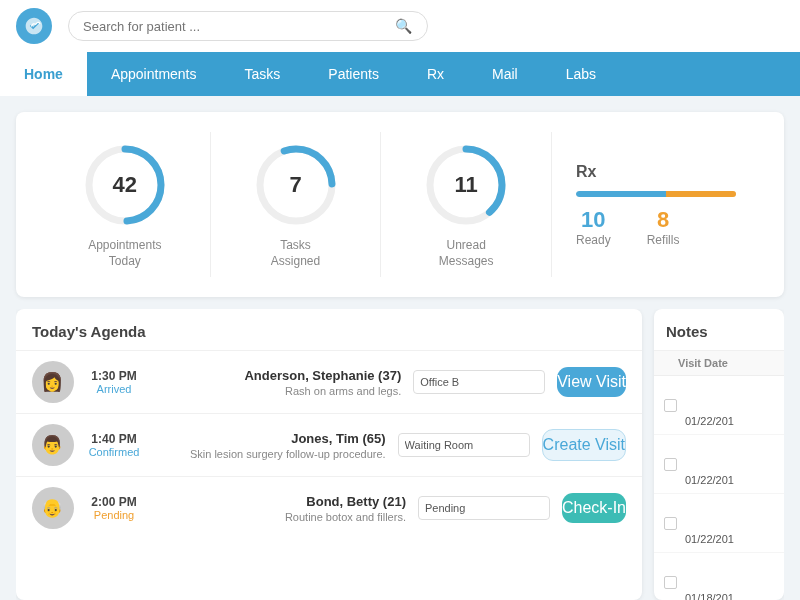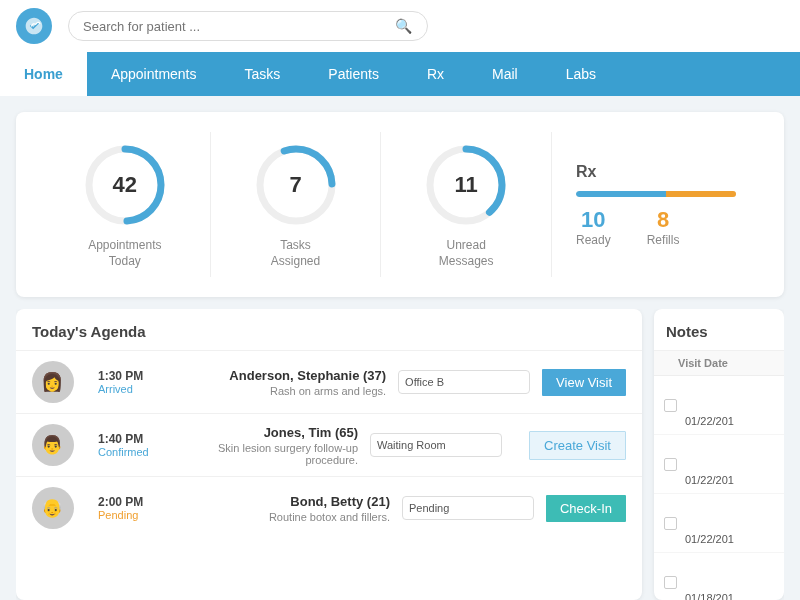--- a/index.html
+++ b/index.html
@@ -196,21 +196,21 @@
       height: 42px;
       border-radius: 50%;
       background: #ccc;
       flex-shrink: 0;
       overflow: hidden;
       display: flex;
       align-items: center;
       justify-content: center;
       font-size: 18px;
     }
-    .time-status { width: 56px; flex-shrink: 0; text-align: left; margin-left: 12px; }
+    .time-status { width: 56px; flex-shrink: 0; text-align: center; }
     .time { font-size: 12px; font-weight: 600; color: #444; white-space: nowrap; }
     .status-arrived { font-size: 11px; color: #4aa8d8; }
     .status-confirmed { font-size: 11px; color: #4aa8d8; }
     .status-pending { font-size: 11px; color: #f0a030; }
     .patient-info { flex: 1; min-width: 0; text-align: right; }
     .patient-name { font-size: 13px; font-weight: 600; color: #333; }
     .patient-notes { font-size: 11px; color: #888; margin-top: 2px; }
     .location-select {
       width: 132px;
       flex-shrink: 0;
@@ -218,30 +218,30 @@
       border-radius: 4px;
       padding: 5px 6px;
       font-size: 11px;
       color: #555;
       background: #fff;
       appearance: none;
       cursor: pointer;
     }
     .action-btn {
       flex-shrink: 0;
-      padding: 6px 14px;
-      border-radius: 1px;
+      padding: 6px 0;
+      border-radius: 11px;
       border: none;
-      font-size: 13px;
+      font-size: 16px;
       cursor: pointer;
       font-weight: 500;
       white-space: nowrap;
     }
     .btn-blue { background: #4aa8d8; color: #fff; }
-    .btn-blue-outline { background: #e8f4fb; color: #4aa8d8; border: 1px solid #b8ddf0; margin-left: 15px; }
+    .btn-blue-outline { background: #e8f4fb; color: #4aa8d8; border: 1px solid #b8ddf0; }
     .btn-teal { background: #3dbcb5; color: #fff; }
 
     
     .notes-panel {
       background: #fff;
       border-radius: 8px;
       width: 130px;
       flex-shrink: 0;
       display: flex;
       flex-direction: column;

